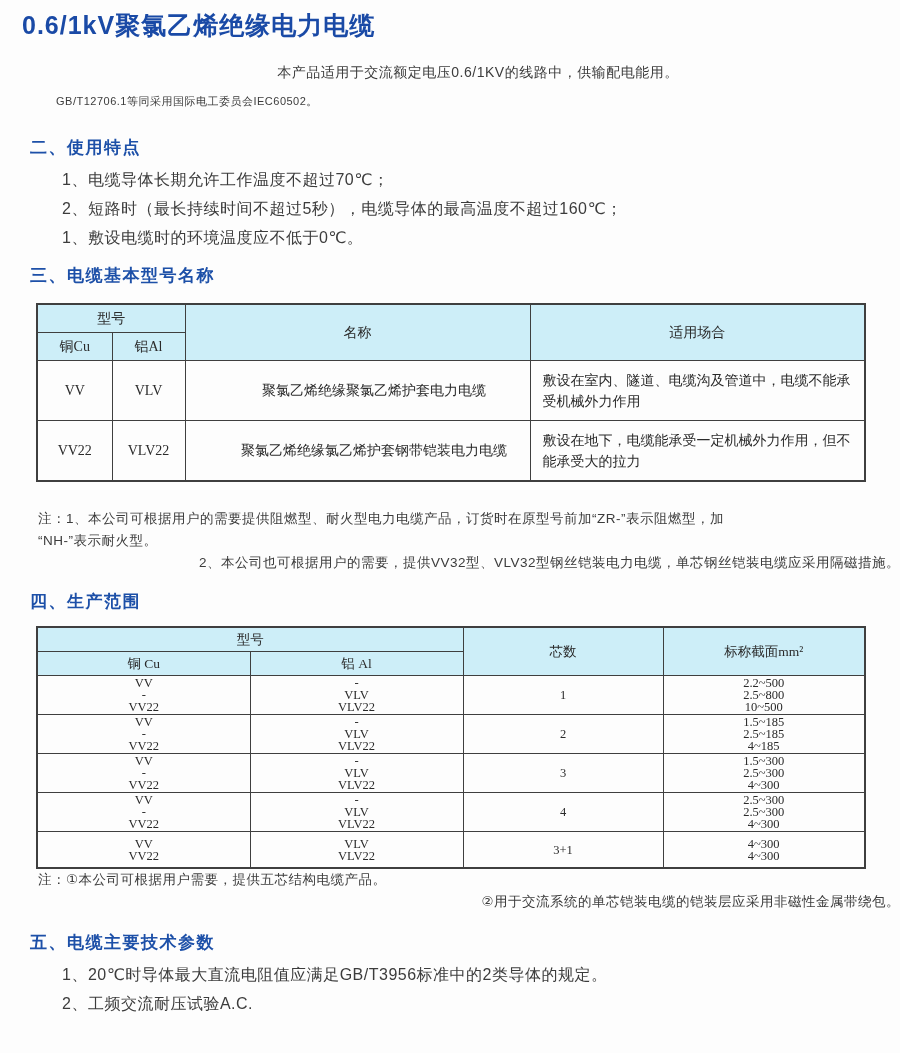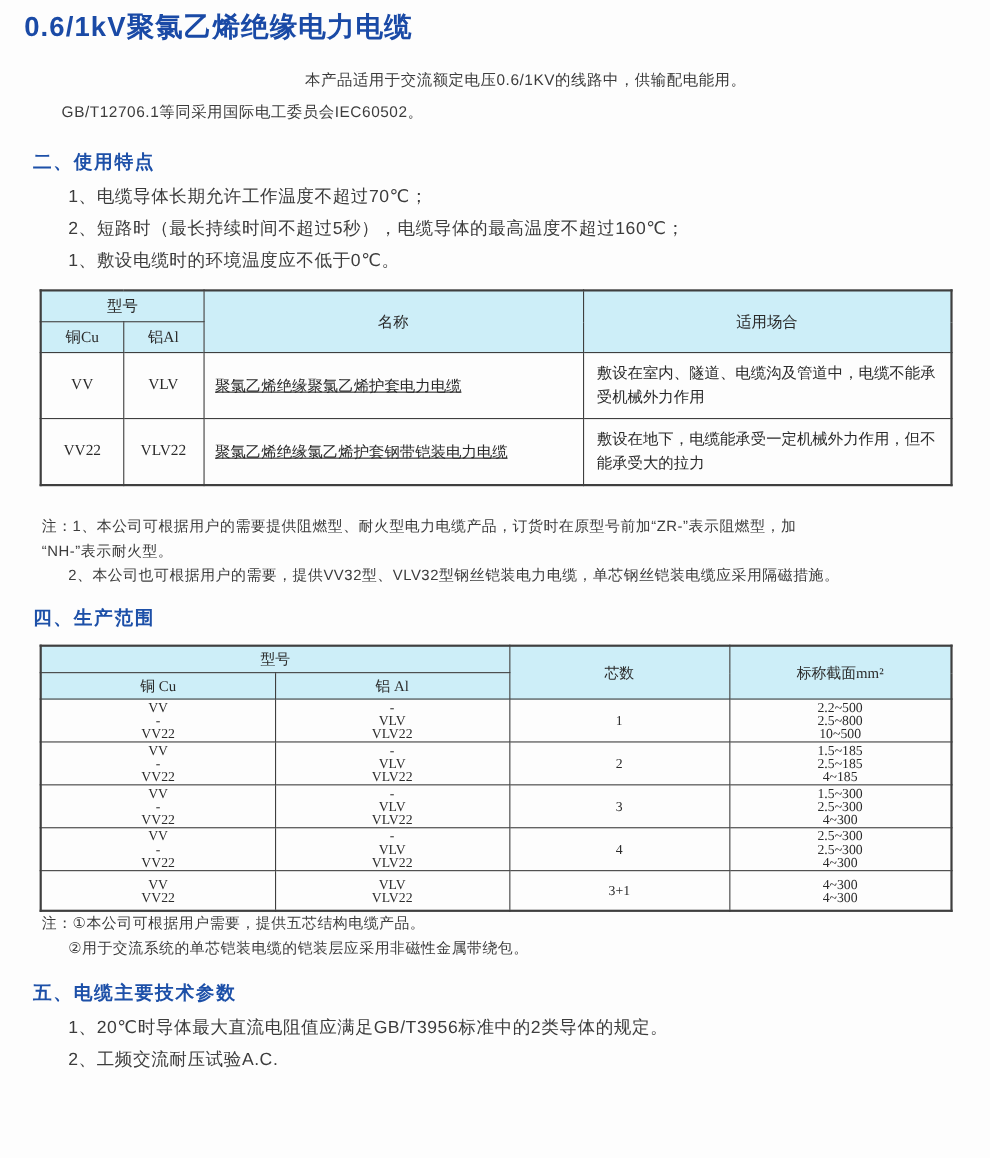--- a/index.html
+++ b/index.html
@@ -20,62 +20,63 @@
     margin:10px 0 0 22px;font-size:25px;font-weight:bold;
     color:var(--accent);letter-spacing:1px;line-height:30px;
   }
   .intro{margin:24px 0 0 56px;font-size:14px;line-height:17px;letter-spacing:0.5px;text-align:center;}
   .sec{
     font-size:17px;font-weight:bold;color:var(--heading);
     letter-spacing:1.5px;line-height:20px;margin:0 0 0 30px;
   }
   .sec.m1{margin-top:20px}.sec.m2{margin-top:28px}.sec.m3{margin-top:20px}
   .sec.m4{margin-top:18px}.sec.m5{margin-top:20px}
-  .body-text{font-size:14px;line-height:17px;letter-spacing:0.5px;margin:12px 0 0 56px;}
+  .body-text{font-size:11px;line-height:17px;letter-spacing:0.5px;margin:12px 0 0 56px;}
   .list-item{font-size:16px;line-height:17px;letter-spacing:0.5px;margin:12px 0 0 62px;}
   .list-item.first{margin-top:13px;}
   table{
     border-collapse:collapse;table-layout:fixed;
     margin:17px 0 0 36px;width:828px;
     font-family:"Liberation Serif","DejaVu Serif",serif;
     color:#2a2a2a;
   }
   table,th,td{border:1px solid var(--tbord);}
   table{border-width:2px;}
   th{background:var(--thbg);font-weight:normal;}
   .t1 th{height:25px;font-size:14px;}
   .t1 td{height:51px;text-align:center;font-size:14px;}
-  .t1 td.name-cell{text-align:left;padding-left:10px;text-decoration:underline;}
+  .t1 td.name-cell{text-align:center;padding-left:34px;}
   .t1 td.usage-cell{text-align:left;padding:4px 12px;line-height:21px;}
   .t1 .c1{width:75px}.t1 .c2{width:73px}.t1 .c3{width:345px}.t1 .c4{width:335px}
   .t2{margin-top:14px;}
   .t2 th{height:21px;font-size:13.5px;}
   .t2 td{height:33px;text-align:center;font-size:12.5px;padding:1px 0;}
   .t2 td div{line-height:12px;}
   .t2 .c1{width:213px}.t2 .c2{width:213px}.t2 .c3{width:200px}.t2 .c4{width:202px}
   .note{font-size:13.5px;line-height:22px;letter-spacing:0.5px;margin:0 0 0 38px;}
   .note.top{margin-top:26px;}
   .note.top2{}
-  .note.indent{margin-left:62px;}
+  .note.indent{margin-left:62px;text-align:right;}
 </style>
 </head>
 <body>
 
 <div class="page">
 
   <h1 class="title">0.6/1kV聚氯乙烯绝缘电力电缆</h1>
   <p class="intro">本产品适用于交流额定电压0.6/1KV的线路中，供输配电能用。</p>
 
   <p class="body-text">GB/T12706.1等同采用国际电工委员会IEC60502。</p>
 
   <h2 class="sec m2">二、使用特点</h2>
   <p class="list-item first">1、电缆导体长期允许工作温度不超过70℃；</p>
   <p class="list-item">2、短路时（最长持续时间不超过5秒），电缆导体的最高温度不超过160℃；</p>
   <p class="list-item">1、敷设电缆时的环境温度应不低于0℃。</p>
 
+  <h2 class="sec m3">三、电缆基本型号名称</h2>
   <table class="t1">
     <colgroup>
         <col class="c1">
         <col class="c2">
         <col class="c3">
         <col class="c4">
       </colgroup>
     <thead>
       <tr>
         <th colspan="2">型号</th>

